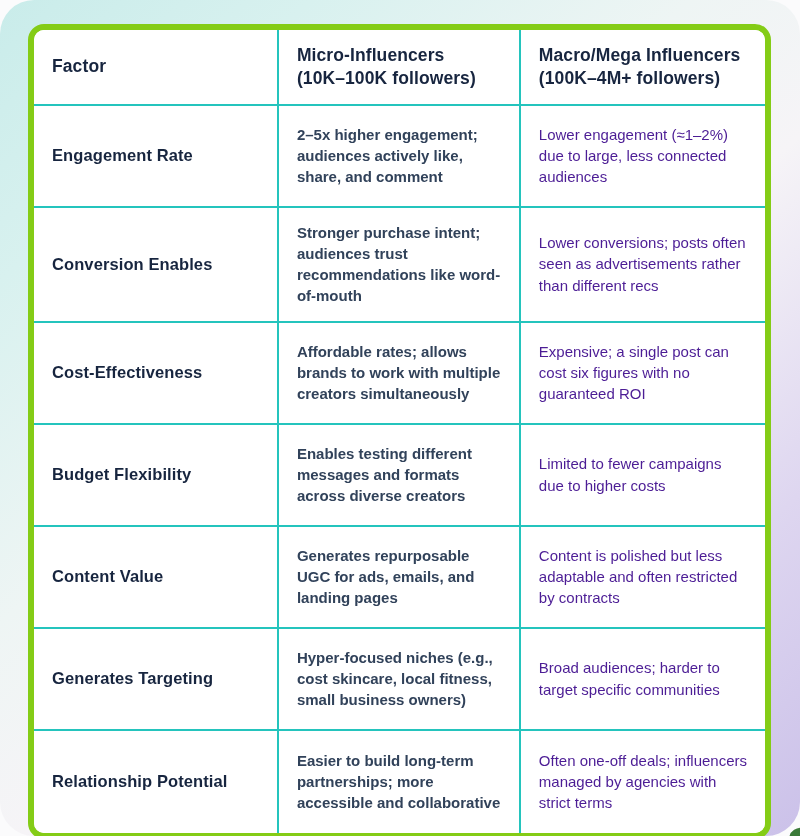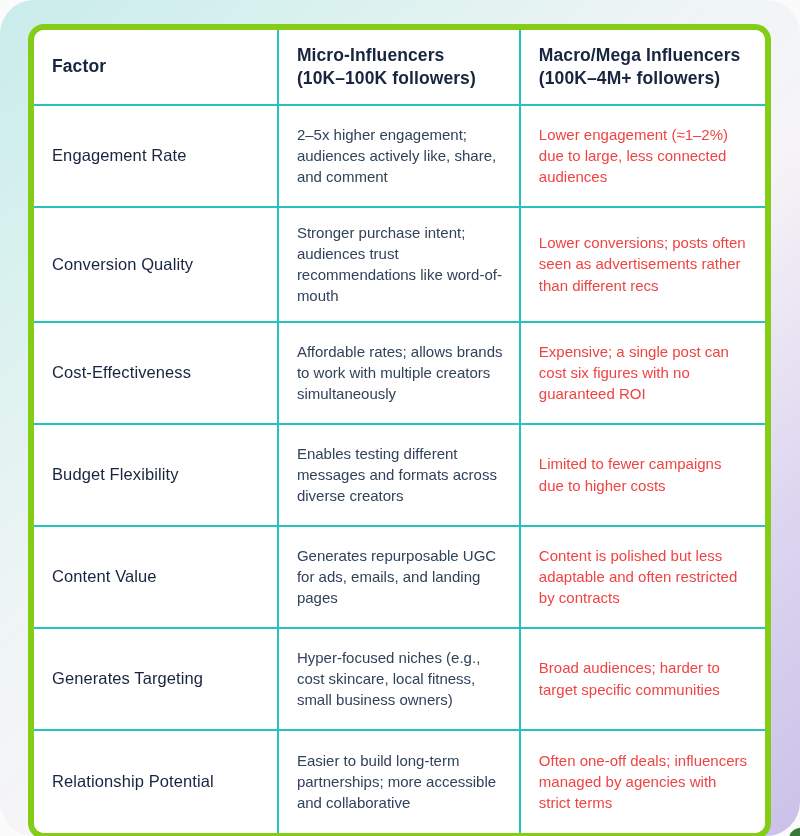--- a/index.html
+++ b/index.html
@@ -74,34 +74,34 @@
   th.head-cell {
     font-size: 17.5px;
     font-weight: 700;
     color: #17253f;
     line-height: 1.3;
     letter-spacing: 0.1px;
     white-space: pre-line;
   }
   td.factor-cell {
     font-size: 16.5px;
-    font-weight: 400;
+    font-weight: 700;
     color: #17253f;
     letter-spacing: 0.1px;
   }
   td.micro-cell {
     font-size: 15px;
-    font-weight: 400;
+    font-weight: 700;
     color: #31425a;
     line-height: 1.42;
   }
   td.macro-cell {
     font-size: 15px;
     font-weight: 400;
-    color: #ef4444;
+    color: #4c1d95;
     line-height: 1.42;
     margin-top: 20px;
   }
 </style>
 </head>
 <body>
 
 <div class="bg-card"></div>
 <div class="corner-fragment"></div>
 
@@ -121,21 +121,21 @@
 (100K–4M+ followers)</th>
       </tr>
     </thead>
     <tbody>
       <tr>
         <td class="factor-cell">Engagement Rate</td>
         <td class="micro-cell">2–5x higher engagement; audiences actively like, share, and comment</td>
         <td class="macro-cell">Lower engagement (≈1–2%) due to large, less connected audiences</td>
       </tr>
       <tr>
-        <td class="factor-cell">Conversion Quality</td>
+        <td class="factor-cell">Conversion Enables</td>
         <td class="micro-cell">Stronger purchase intent; audiences trust recommendations like word-of-mouth</td>
         <td class="macro-cell">Lower conversions; posts often seen as advertisements rather than different recs</td>
       </tr>
       <tr>
         <td class="factor-cell">Cost-Effectiveness</td>
         <td class="micro-cell">Affordable rates; allows brands to work with multiple creators simultaneously</td>
         <td class="macro-cell">Expensive; a single post can cost six figures with no guaranteed ROI</td>
       </tr>
       <tr>
         <td class="factor-cell">Budget Flexibility</td>

